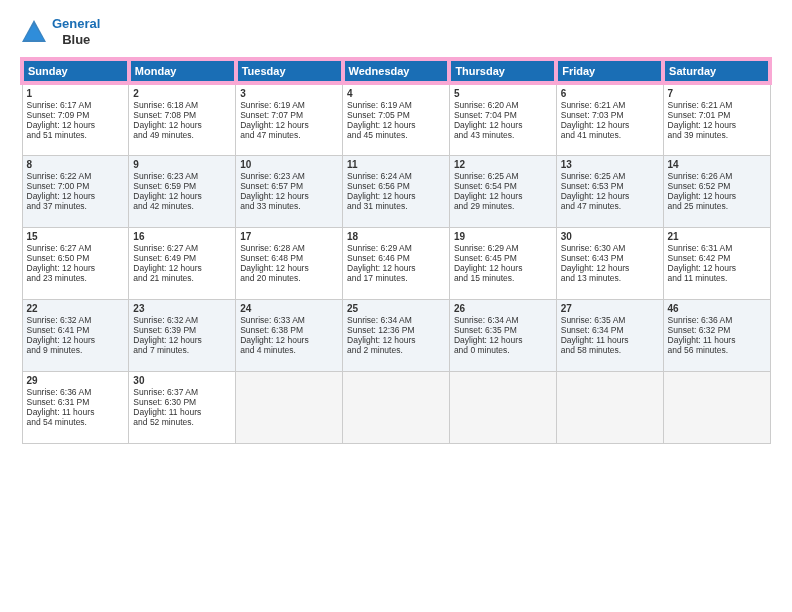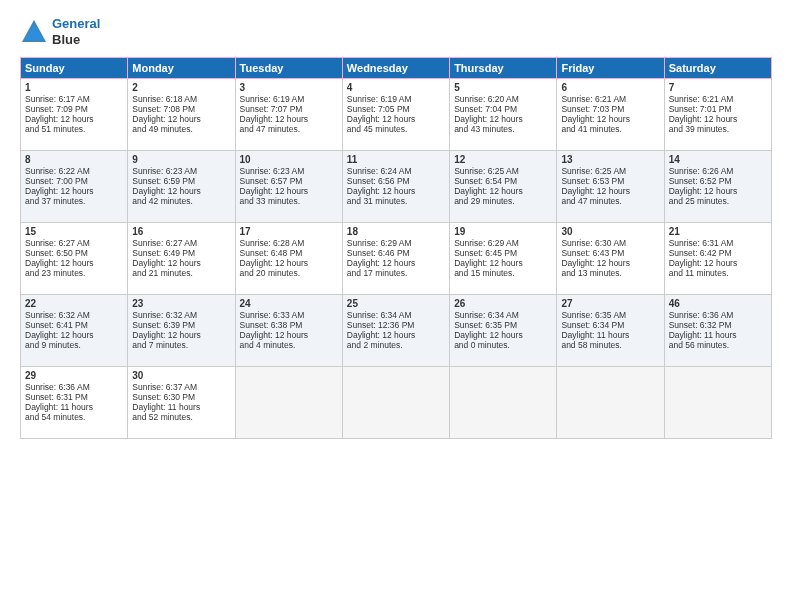--- a/index.html
+++ b/index.html
@@ -18,20 +18,21 @@
     .header {
       display: flex;
       justify-content: space-between;
       align-items: flex-start;
       margin-bottom: 10px;
     }
     .logo {
       display: flex;
       align-items: center;
       gap: 4px;
+      text-align: center;
     }
     .logo-text {
       font-size: 13px;
       font-weight: bold;
       color: #333;
       line-height: 1.2;
     }
     .logo-text span {
       color: #1a6eb5;
     }
@@ -57,21 +58,21 @@
       border-collapse: collapse;
       table-layout: fixed;
     }
     thead tr th {
       background-color: #1a6eb5;
       color: #fff;
       font-size: 11px;
       font-weight: bold;
       padding: 4px 4px;
       text-align: left;
-      border: 1px solid #f9a8d4;
+      border: 4px solid #f9a8d4;
     }
     tbody tr td {
       vertical-align: top;
       font-size: 8.5px;
       color: #333;
       padding: 3px 4px;
       border: 1px solid #ccc;
       height: 72px;
     }
     tbody tr:nth-child(even) td {

